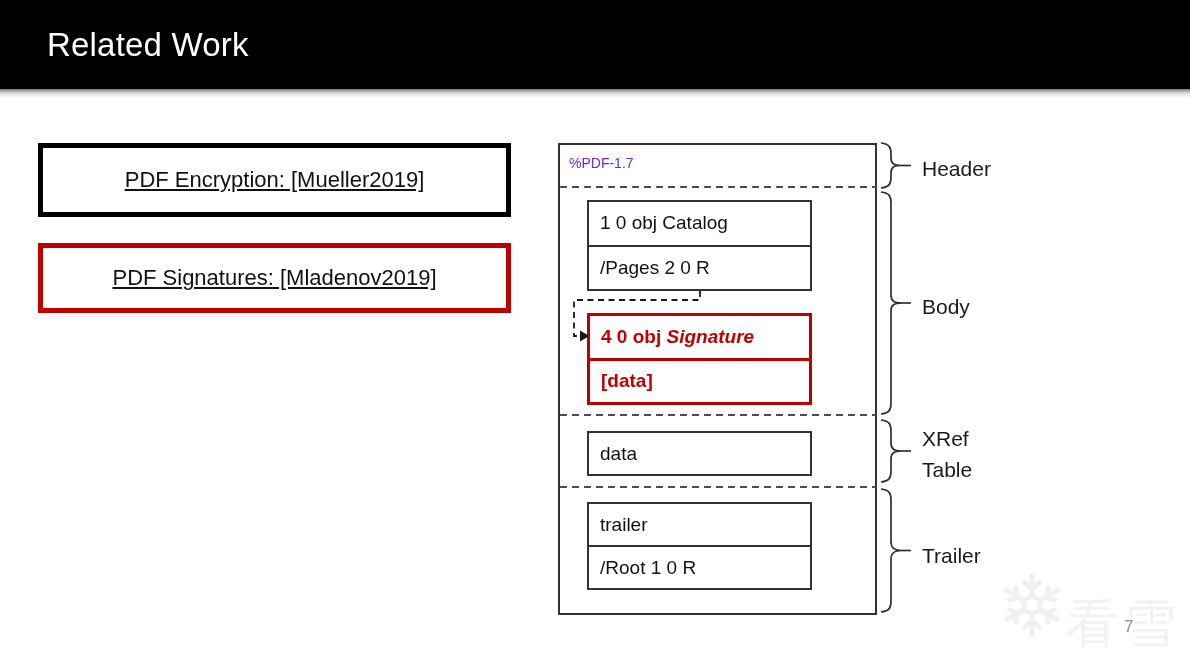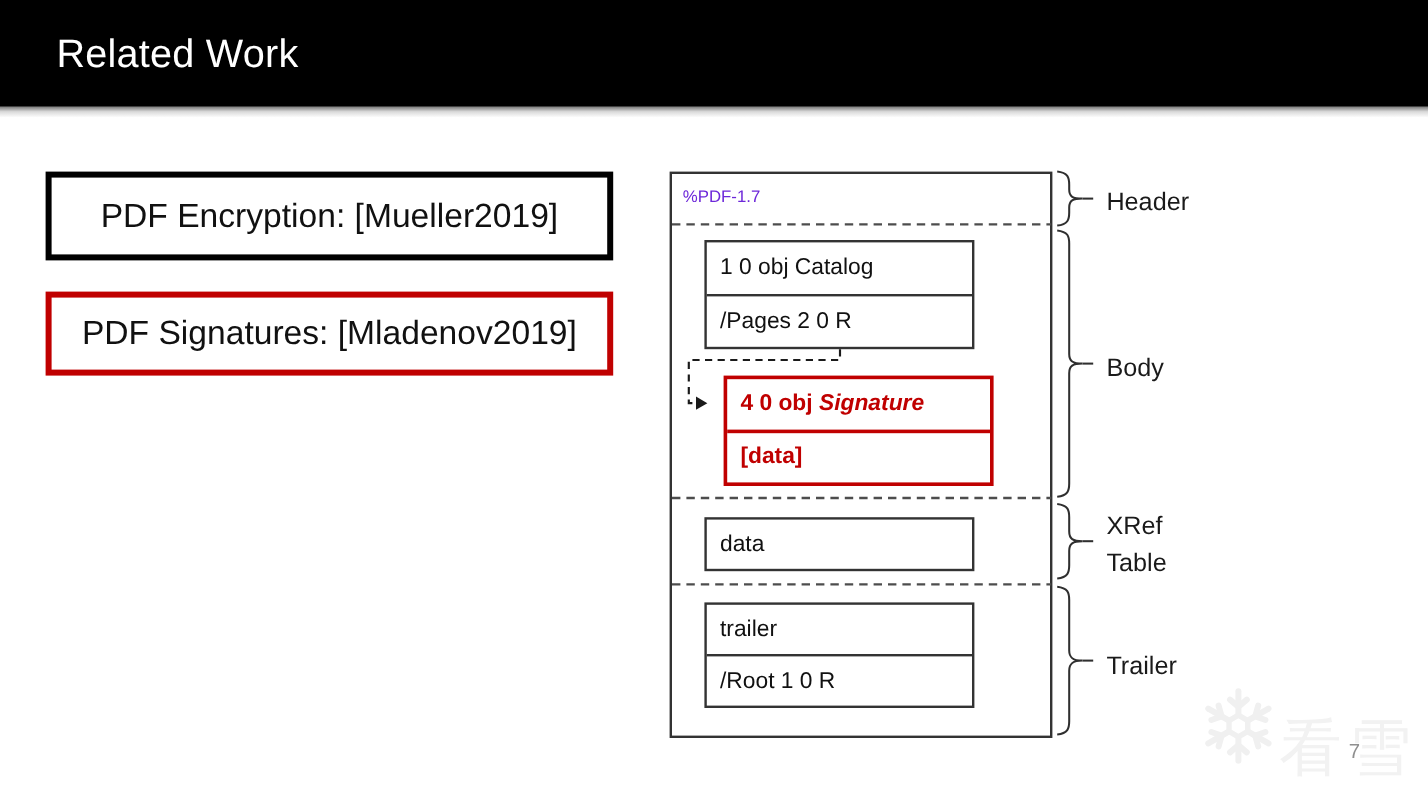--- a/index.html
+++ b/index.html
@@ -13,42 +13,42 @@
     display:flex;align-items:center;
   }
   .title-bar .title{color:#fff;font-size:33px;padding-left:47px;letter-spacing:.2px;}
   .title-shadow{
     position:absolute;left:0;top:89px;width:1190px;height:9px;
     background:linear-gradient(#7d7d7d,#d9d9d9 45%,#ffffff);
   }
   
   .ref-box{
     position:absolute;left:38px;width:473px;box-sizing:border-box;background:#fff;
-    display:flex;align-items:center;justify-content:center;font-size:28px;color:#111;
+    display:flex;align-items:center;justify-content:center;font-size:22px;color:#111;text-decoration:underline;
   }
   .ref-box.black{top:143px;height:74px;border:5px solid #000;}
   .ref-box.red{top:243px;height:70px;border:5px solid #c00000;align-items:center;}
   
   .outer-box{
     position:absolute;left:558px;top:143px;width:319px;height:472px;
     box-sizing:border-box;border:2px solid #333;background:#fff;
   }
   .pdf-header-text{position:absolute;left:569px;top:155px;font-size:14px;color:#6d28d9;}
   .obj-box{
     position:absolute;left:587px;width:225px;box-sizing:border-box;
     border:2px solid #333;background:#fff;display:flex;flex-direction:column;
     font-size:19px;color:#111;
   }
   .obj-box .row{display:flex;align-items:center;padding-left:11px;flex:1;box-sizing:border-box;}
   .obj-box .row.divided{border-bottom:2px solid #333;}
   .obj-box.catalog{top:200px;height:91px;}
   .obj-box.xref{top:431px;height:45px;}
   .obj-box.trailer{top:502px;height:88px;}
   .obj-box.signature{
-    top:313px;height:92px;border:3px solid #c00000;color:#c00000;font-weight:bold;margin-left:16px;
+    top:313px;height:92px;border:3px solid #c00000;color:#c00000;font-weight:bold;
   }
   .obj-box.signature .row.divided{border-bottom:3px solid #c00000;}
   .obj-box.signature .pre{white-space:pre;}
   .obj-box.signature i{font-style:italic;}
   
   .section-label{position:absolute;font-size:21px;color:#1a1a1a;line-height:31px;}
   .label-header{left:922px;top:153px;}
   .label-body{left:922px;top:291px;}
   .label-xref{left:922px;top:423px;width:70px;}
   .label-trailer{left:922px;top:540px;}

